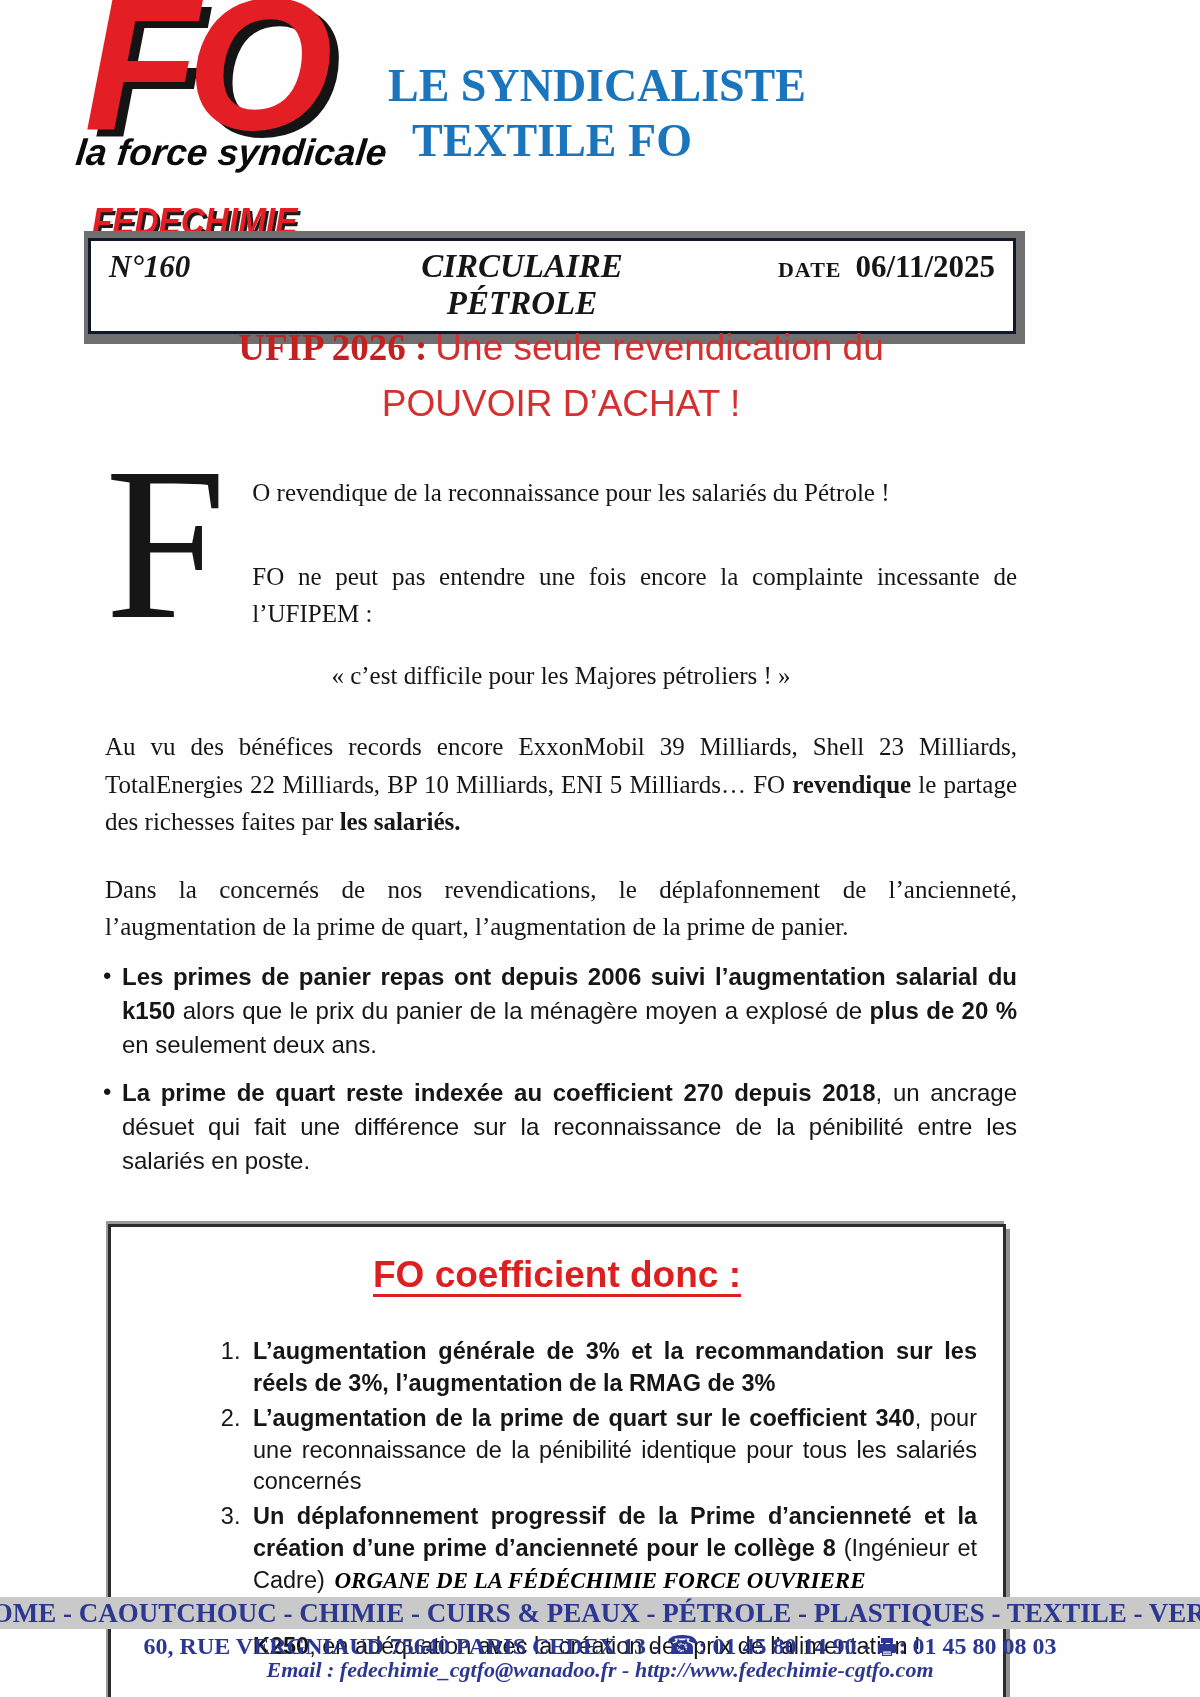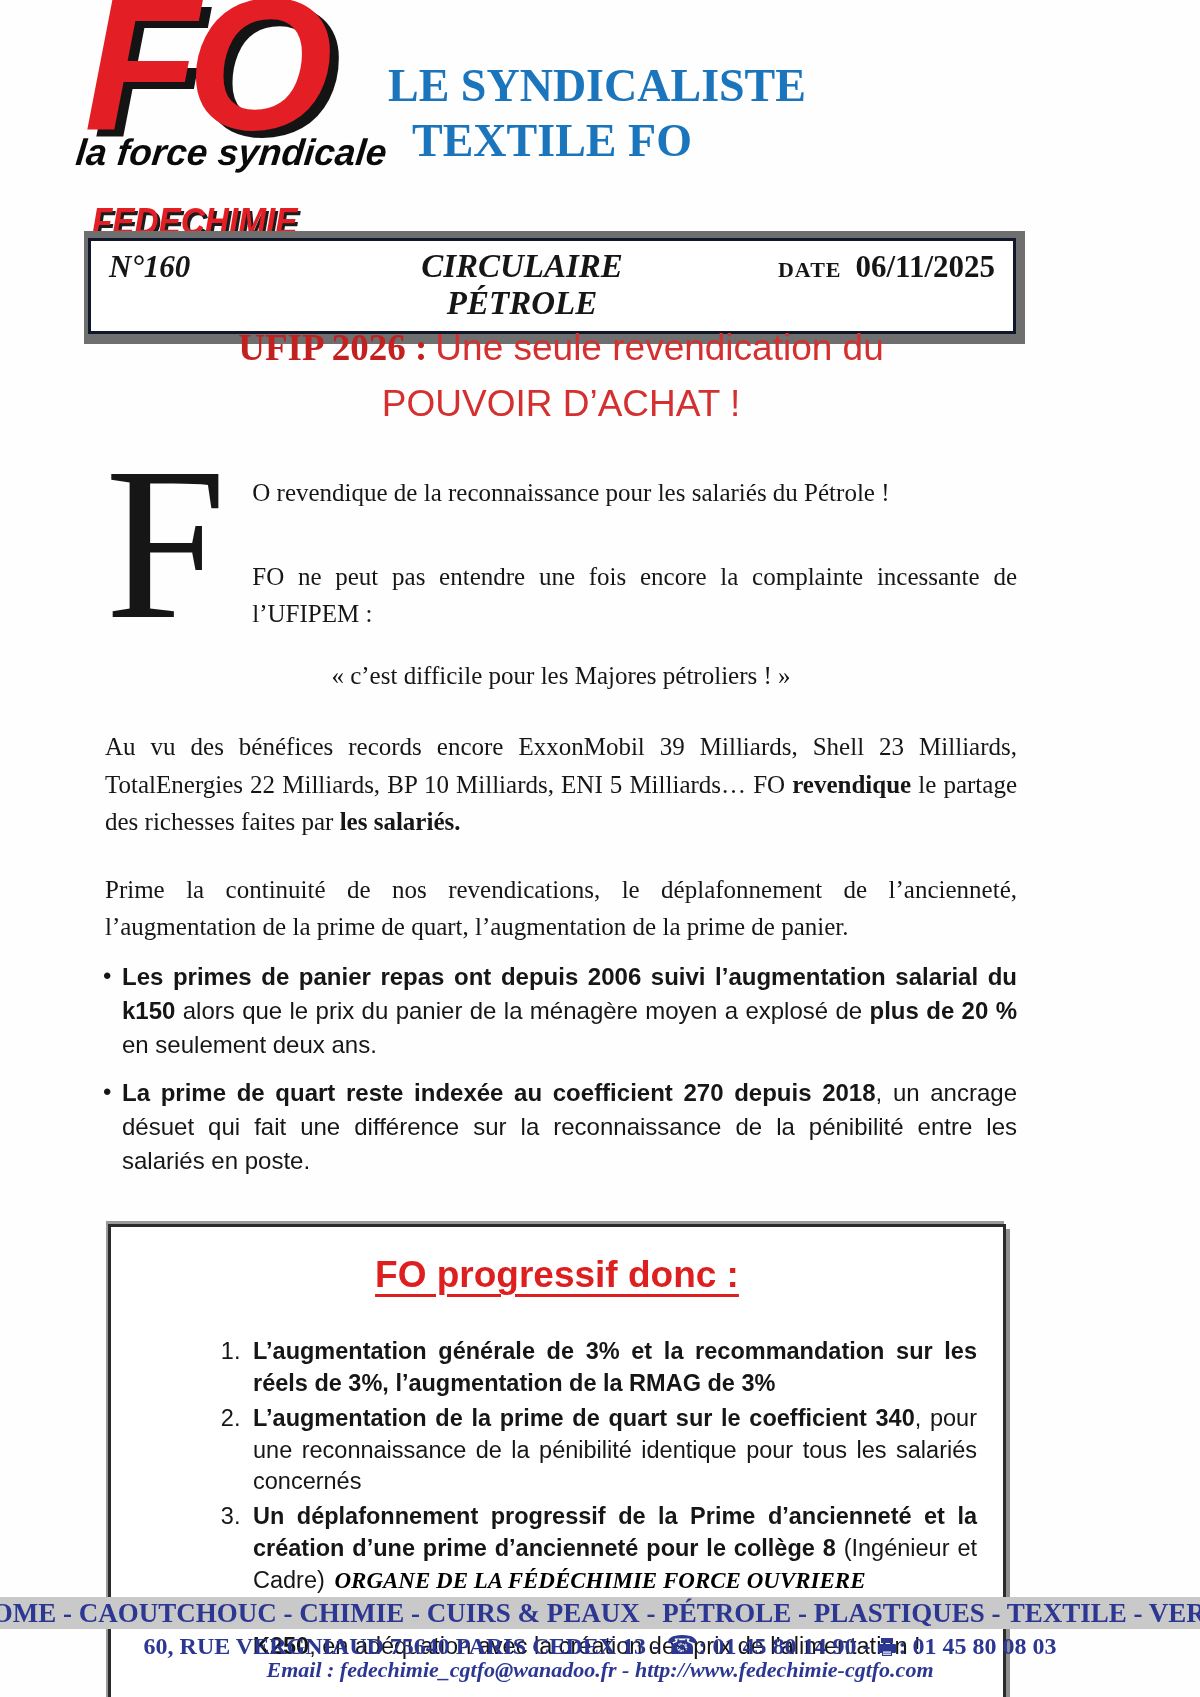--- a/index.html
+++ b/index.html
@@ -131,26 +131,26 @@
   <div><span class="prefix">UFIP 2026 :</span><span>Une seule revendication du</span></div>
   <div>POUVOIR D’ACHAT !</div>
 </div>
 
 <div class="main">
   <span class="dropcap">F</span>
   <p class="p1">O revendique de la reconnaissance pour les salariés du Pétrole !</p>
   <p class="p2">FO ne peut pas entendre une fois encore la complainte incessante de l’UFIPEM :</p>
   <p class="quote">« c’est difficile pour les Majores pétroliers ! »</p>
   <p class="para3"><span>Au vu des bénéfices records encore ExxonMobil 39 Milliards, Shell 23 Milliards, TotalEnergies 22 Milliards, BP 10 Milliards, ENI 5 Milliards… FO </span><b>revendique</b><span> le partage des richesses faites par </span><b>les salariés.</b></p>
-  <p class="para4">Prime la continuité de nos revendications, le déplafonnement de l’ancienneté, l’augmentation de la prime de quart, l’augmentation de la prime de panier.</p>
+  <p class="para4">Dans la concernés de nos revendications, le déplafonnement de l’ancienneté, l’augmentation de la prime de quart, l’augmentation de la prime de panier.</p>
   <div class="bullet"><b>Les primes de panier repas ont depuis 2006 suivi l’augmentation salarial du k150</b><span> alors que le prix du panier de la ménagère moyen a explosé de </span><b>plus de 20 %</b><span> en seulement deux ans.</span></div>
   <div class="bullet"><b>La prime de quart reste indexée au coefficient 270 depuis 2018</b><span>, un ancrage désuet qui fait une différence sur la reconnaissance de la pénibilité entre les salariés en poste.</span></div>
 
   <div class="demand-box">
-    <div class="box-title"><span>FO progressif donc :</span></div>
+    <div class="box-title"><span>FO coefficient donc :</span></div>
     <ol class="demand-list">
       <li><b>L’augmentation générale de 3% et la recommandation sur les réels de 3%, l’augmentation de la RMAG de 3%</b></li>
       <li><b>L’augmentation de la prime de quart sur le coefficient 340</b><span>, pour une reconnaissance de la pénibilité identique pour tous les salariés concernés</span></li>
       <li><b>Un déplafonnement progressif de la Prime d’ancienneté et la création d’une prime d’ancienneté pour le collège 8</b><span> (Ingénieur et Cadre)</span></li>
       <li><b>Une revalorisation immédiate des primes de panier repas au K250</b><span>, en adéquation avec la création des prix de l’alimentation !</span></li>
 
     </ol>
   </div>
 </div>
 

